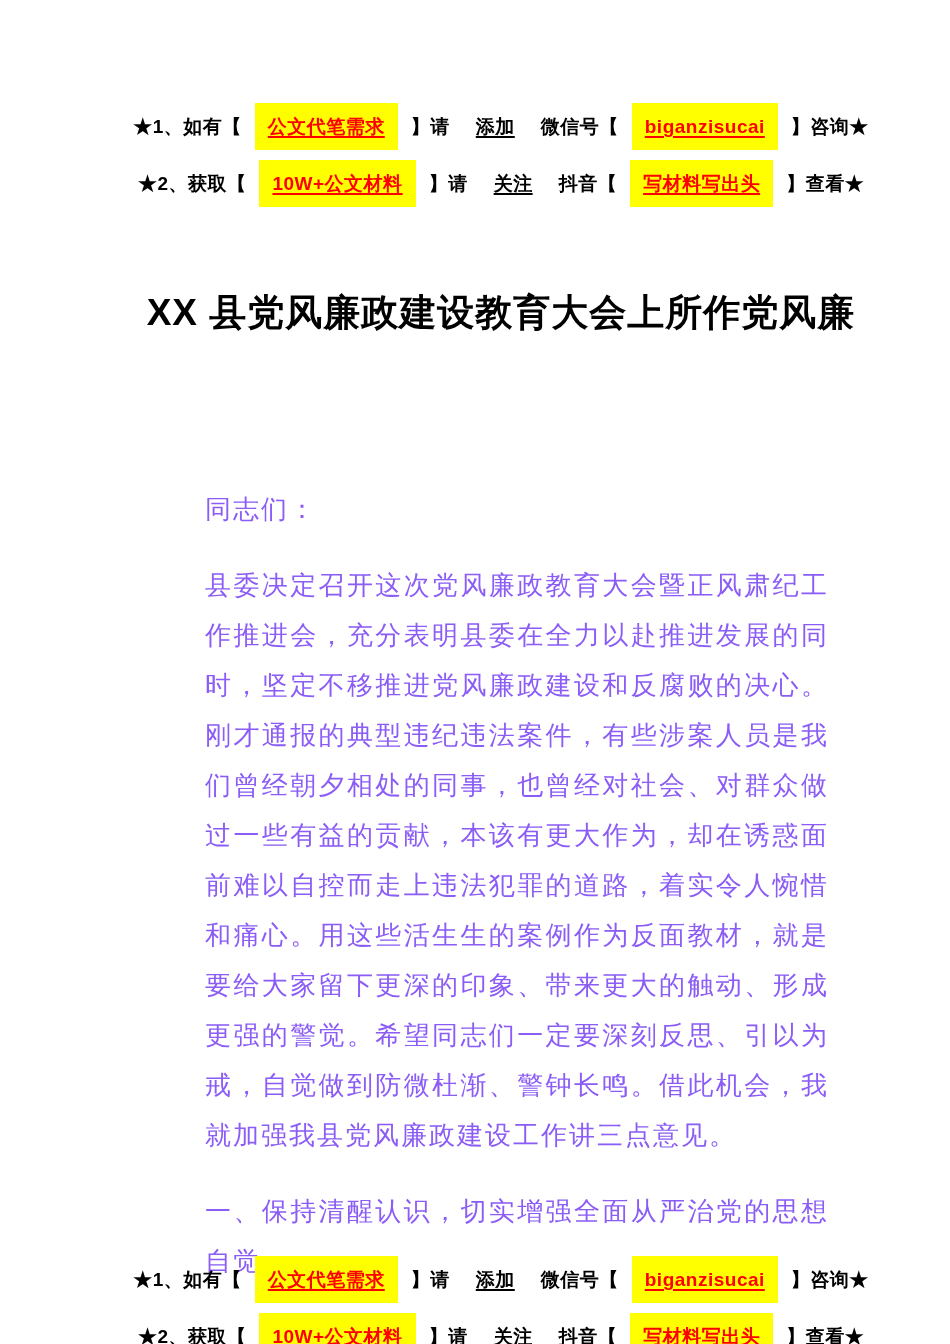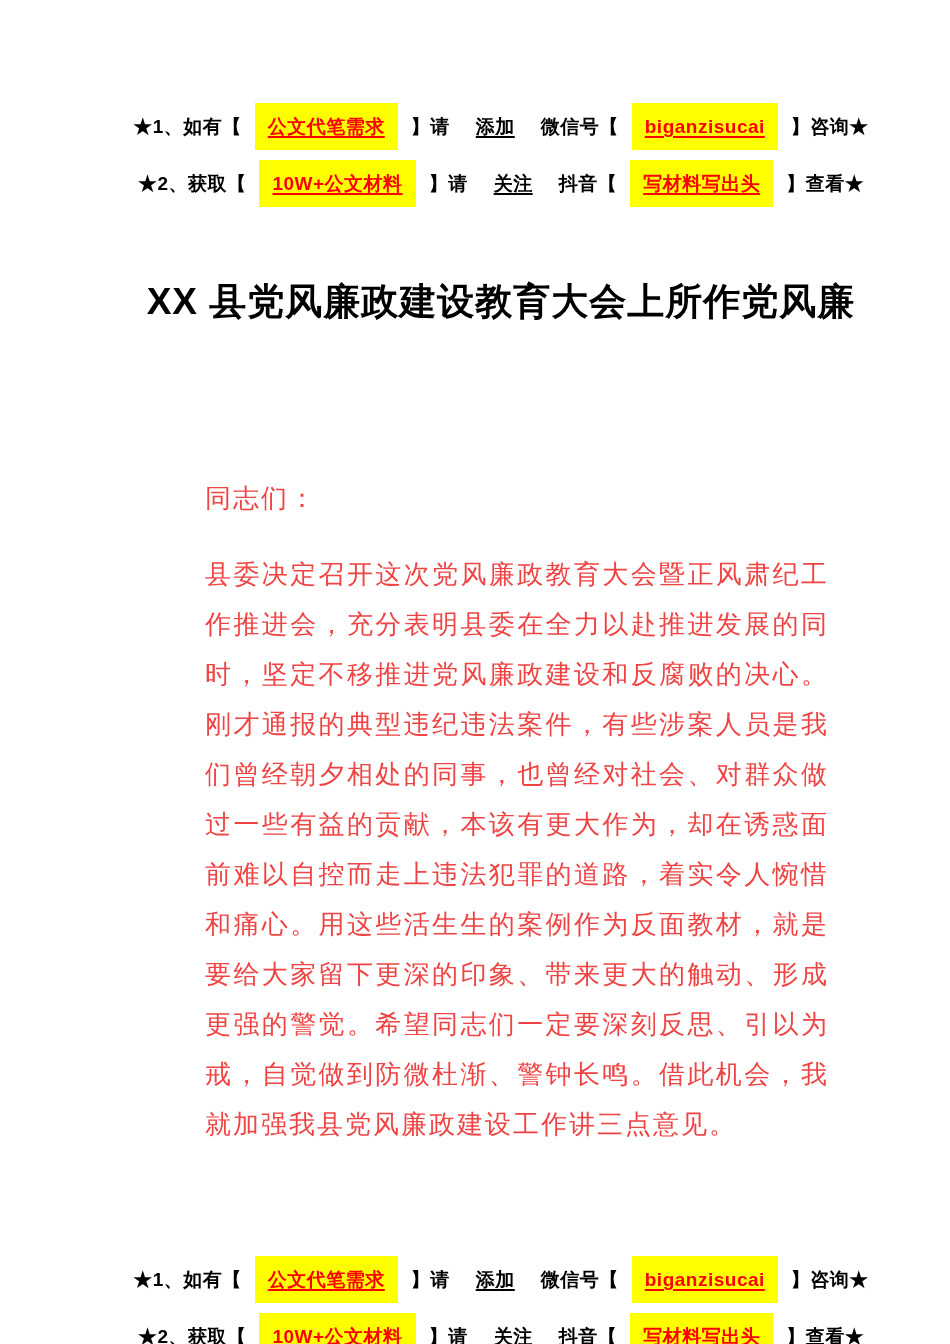--- a/index.html
+++ b/index.html
@@ -43,31 +43,31 @@
     text-decoration-thickness: 2px;
     text-underline-offset: 3px;
   }
   .doc-title {
     text-align: center;
     font-weight: 700;
     font-size: 37px;
     line-height: 42px;
     letter-spacing: 1px;
   }
-  .doc-title .line1 { margin-top: 30px; }
+  .doc-title .line1 { margin-top: 41px; }
   .doc-title .line2 { margin-top: 84px; }
   .body-text {
     margin: 98px 134px 0 140px;
     width: 676px;
     font-size: 26px;
     line-height: 50px;
     letter-spacing: 2px;
     font-weight: 400;
     text-align: justify;
-    color: #ef4444;
+    color: #8b5cf6;
   }
   .body-text p { margin: 0; }
 </style>
 </head>
 <body>
 
 <div class="page">
 
   <div class="notice notice-top">
     <div class="notice-line">
@@ -78,20 +78,21 @@
     </div>
   </div>
 
   <div class="doc-title">
     <div class="line1">XX 县党风廉政建设教育大会上所作党风廉</div>
   </div>
 
   <div class="body-text">
     <p>同志们：</p>
     <p>县委决定召开这次党风廉政教育大会暨正风肃纪工作推进会，充分表明县委在全力以赴推进发展的同时，坚定不移推进党风廉政建设和反腐败的决心。刚才通报的典型违纪违法案件，有些涉案人员是我们曾经朝夕相处的同事，也曾经对社会、对群众做过一些有益的贡献，本该有更大作为，却在诱惑面前难以自控而走上违法犯罪的道路，着实令人惋惜和痛心。用这些活生生的案例作为反面教材，就是要给大家留下更深的印象、带来更大的触动、形成更强的警觉。希望同志们一定要深刻反思、引以为戒，自觉做到防微杜渐、警钟长鸣。借此机会，我就加强我县党风廉政建设工作讲三点意见。</p>
+    <p>一、保持清醒认识，切实增强全面从严治党的思想自觉</p>
   </div>
 
   <div class="notice notice-bottom">
     <div class="notice-line">
       <span>★1、如有【</span><span class="hl">公文代笔需求</span><span>】请</span><span class="ul-black">添加</span><span>微信号【</span><span class="hl">biganzisucai</span><span>】咨询★</span>
     </div>
     <div class="notice-line">
       <span>★2、获取【</span><span class="hl">10W+公文材料</span><span>】请</span><span class="ul-black">关注</span><span>抖音【</span><span class="hl">写材料写出头</span><span>】查看★</span>
     </div>
   </div>

